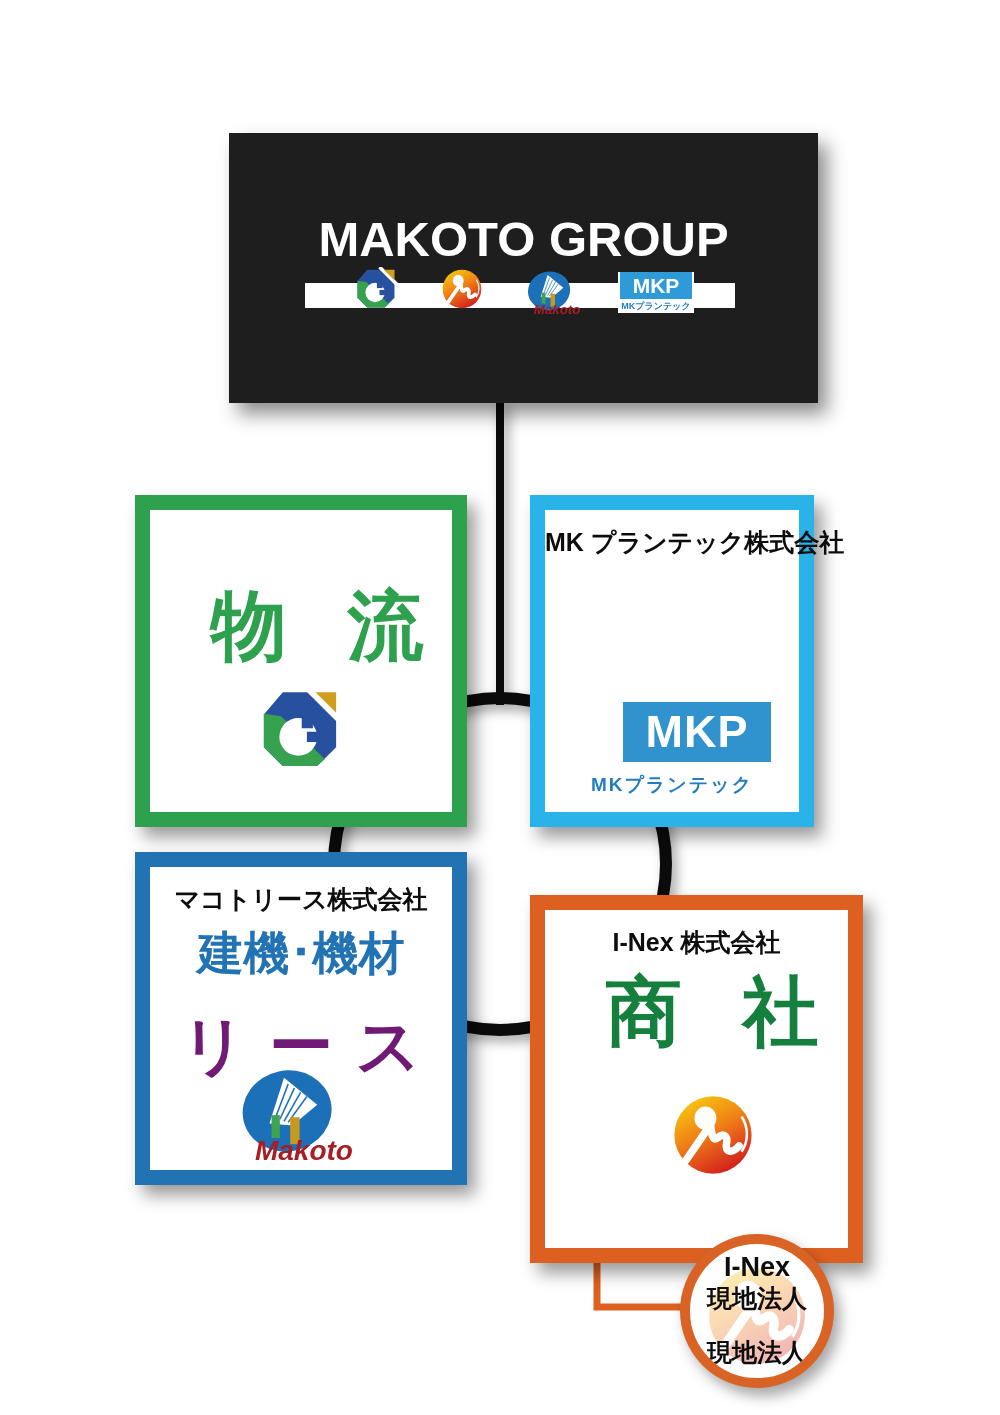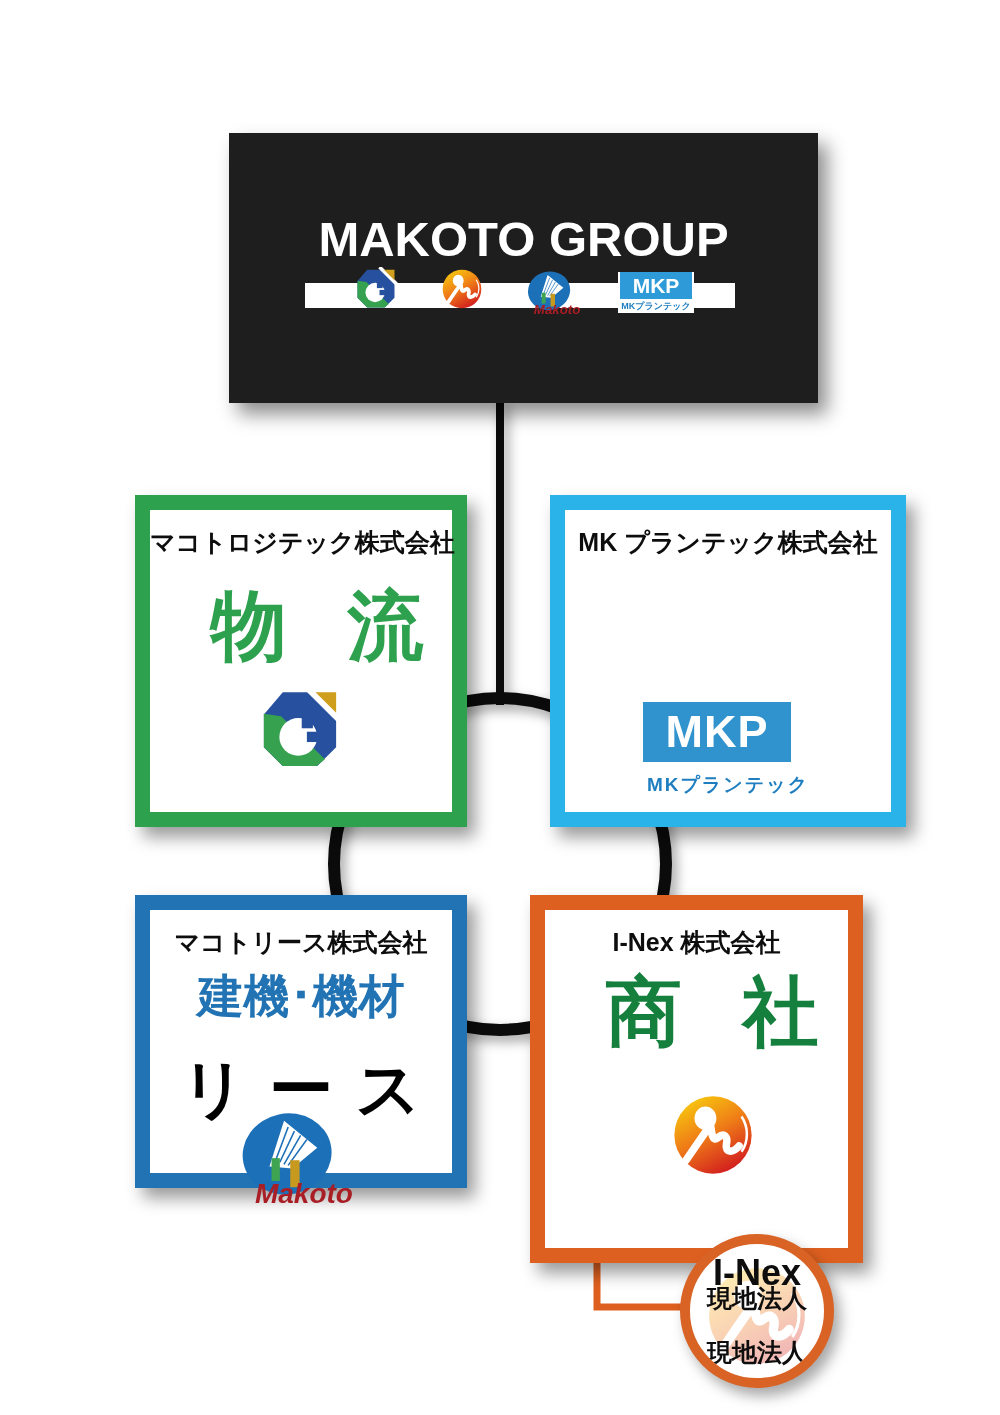--- a/index.html
+++ b/index.html
@@ -22,29 +22,29 @@
     box-sizing:border-box;z-index:2;box-shadow:8px 10px 16px rgba(0,0,0,.40);}
   .card-inner{position:absolute;left:0;top:0;right:0;bottom:0;}
   .card-title{position:absolute;left:0;right:0;top:16px;text-align:center;color:#0d0d0d;
     font-size:25px;font-weight:bold;white-space:nowrap;}
   .biz{position:absolute;left:0;right:0;top:66px;text-align:center;font-weight:bold;
     font-size:76px;letter-spacing:.8em;padding-left:.8em;white-space:nowrap;z-index:2;}
   .card-logo{position:absolute;z-index:1;}
 
   #card-logistics{left:135px;top:495px;border-color:#2EA14E;}
   #card-logistics .biz{color:#2EA14E;}
-  #card-construction{left:550px;top:495px;width:356px;border-color:#29B3E8;}
+  #card-construction{left:530px;top:495px;width:284px;border-color:#29B3E8;}
   #card-construction .biz{color:#3A94CB;}
-  #card-lease{left:135px;top:895px;height:293px;border-color:#2173B3;}
+  #card-lease{left:135px;top:852px;height:333px;border-color:#2173B3;}
   #card-trading{left:530px;top:895px;width:333px;height:368px;border-color:#DE6020;}
   #card-trading .biz{color:#15803d;top:52px;}
 
   .lease-line1{position:absolute;left:0;right:0;top:56px;text-align:center;color:#2173B3;
     font-weight:bold;font-size:46px;letter-spacing:0;white-space:nowrap;z-index:2;}
-  .lease-line2{position:absolute;left:0;right:0;top:136px;text-align:center;color:#000000;
+  .lease-line2{position:absolute;left:0;right:0;top:136px;text-align:center;color:#701a75;
     font-weight:bold;font-size:64px;letter-spacing:.35em;padding-left:.35em;white-space:nowrap;z-index:2;}
 
   
   .mkp-badge{position:absolute;left:78px;top:192px;width:148px;height:60px;background:#3193CE;
     display:flex;align-items:center;justify-content:center;}
   .mkp-badge span{color:#ffffff;font-size:45px;font-weight:bold;letter-spacing:1px;}
   .mkp-caption{position:absolute;left:0;right:0;top:262px;text-align:center;color:#1F7EC0;
     font-size:19px;font-weight:bold;letter-spacing:2px;white-space:nowrap;}
 
   
@@ -53,21 +53,21 @@
     display:flex;align-items:center;justify-content:center;}
   .strip-mkp .rect span{color:#fff;font-size:21px;font-weight:bold;}
   .strip-mkp .cap{color:#1F7EC0;font-size:9px;font-weight:bold;margin-top:1px;white-space:nowrap;}
 
   
   .sub-circle{position:absolute;left:680px;top:1234px;width:154px;height:154px;border-radius:50%;
     border:10px solid #D96325;background:#ffffff;box-sizing:border-box;z-index:2;
     box-shadow:6px 8px 14px rgba(0,0,0,.35);overflow:hidden;}
   .sub-logo{position:absolute;left:15px;top:20px;opacity:.32;z-index:1;}
   .sub-line{position:absolute;left:0;right:0;text-align:center;color:#0d0d0d;font-weight:bold;z-index:2;white-space:nowrap;}
-  .sub-line1{top:8px;font-size:36px;}
+  .sub-line1{top:8px;font-size:27px;}
   .sub-line2{top:38px;font-size:25px;}
   .sub-line3{top:92px;font-size:25px;}
 </style>
 </head>
 <body>
 
 <div id="canvas">
 
   <svg id="connectors" viewBox="0 0 1000 1415">
     <g style="filter:drop-shadow(5px 6px 6px rgba(0,0,0,0.35))">
@@ -122,21 +122,20 @@
     <div class="strip-logo strip-mkp">
       <div class="rect">
         <span>MKP</span>
       </div>
       <div class="cap">MKプランテック</div>
     </div>
   </div>
 
   <div class="card" id="card-logistics">
     <div class="card-inner">
-      <div class="card-title">マコトロジテック株式会社</div>
       <div class="biz">物流</div>
       <svg class="card-logo" style="left:107px;top:177px" width="86" height="86" viewBox="0 0 100 100">
         <polygon points="30,6 64,6 92,34 92,70 70,92 30,92 8,70 8,32" fill="#27509E"></polygon>
         <polygon points="8,31 8,70 30,92 69,92 79,84 28,34" fill="#36A14F"></polygon>
         <line x1="58" y1="0" x2="100" y2="42" stroke="#ffffff" stroke-width="8"></line>
         <polygon points="68,6 92,6 92,30" fill="#CE9E1C"></polygon>
         <circle cx="48" cy="58" r="22" fill="#ffffff"></circle>
         <rect x="52" y="35" width="13" height="13" fill="#27509E"></rect>
         <rect x="58" y="52" width="18" height="12" fill="#27509E"></rect>
       </svg>

